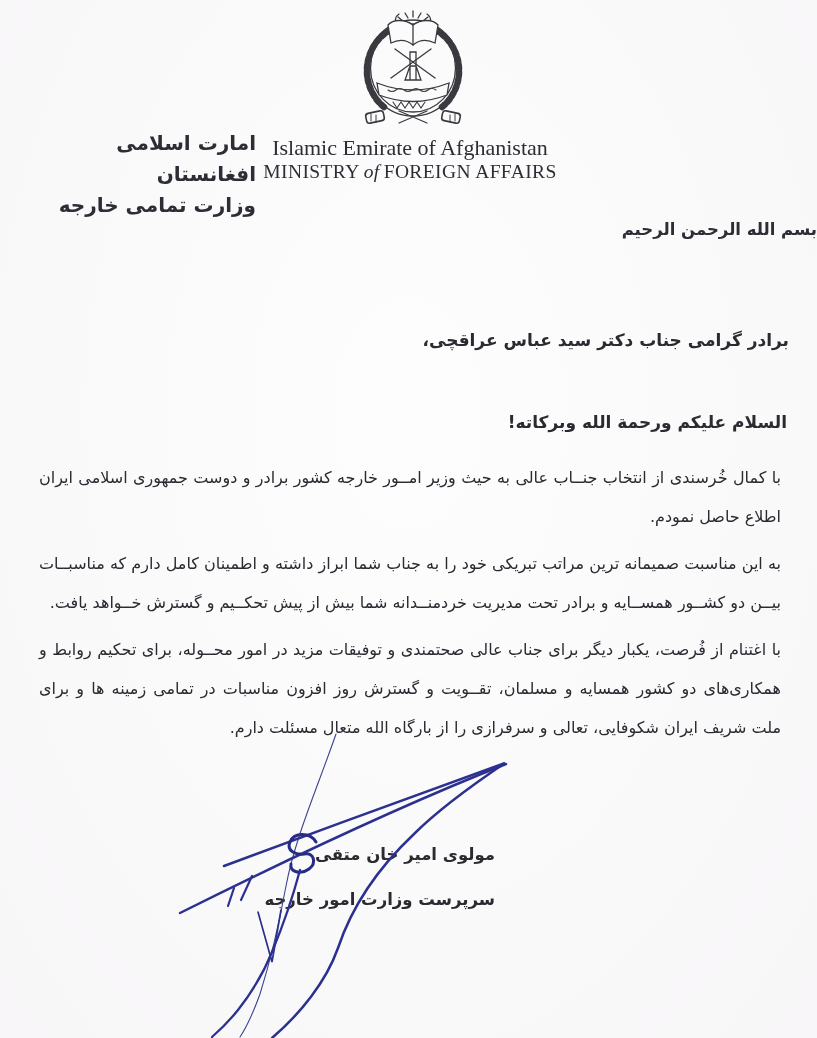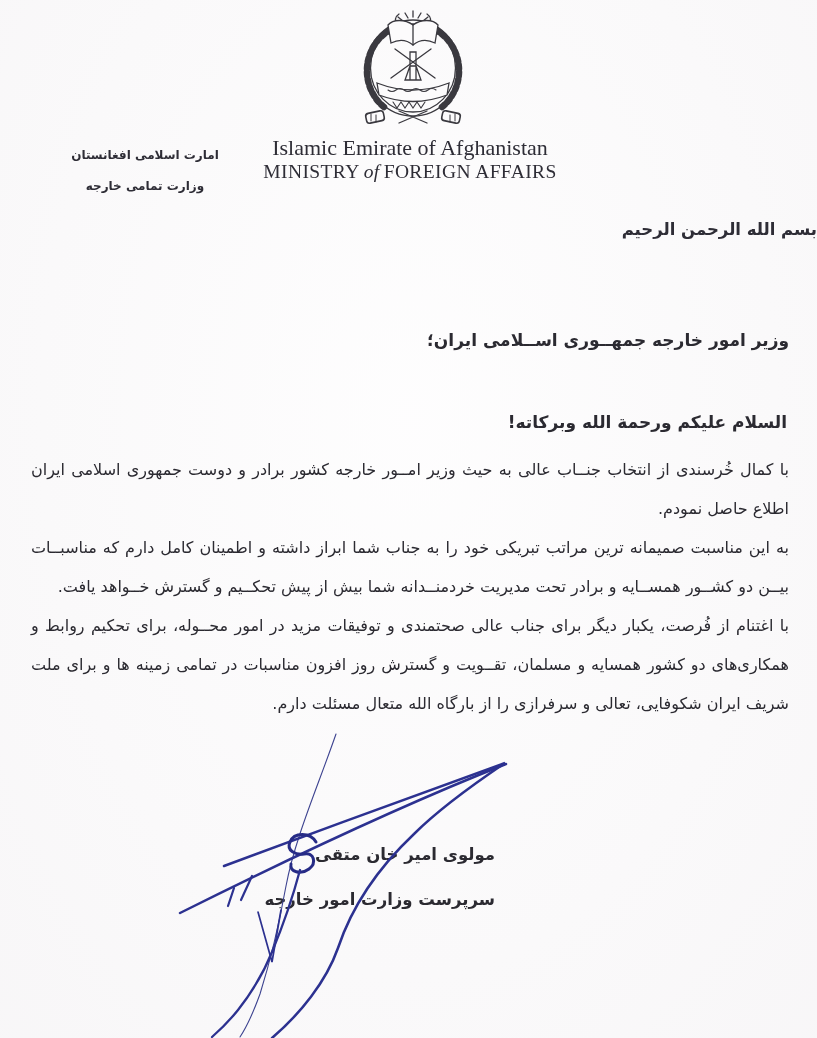--- a/index.html
+++ b/index.html
@@ -7,23 +7,23 @@
     position:relative;
     width:817px;height:1038px;
     background:#fcfbfc;
     background-image:radial-gradient(ellipse at 50% 40%, rgba(255,255,255,.6), rgba(240,238,240,.35));
     overflow:hidden;
     font-family:"DejaVu Sans", sans-serif;
     color:#2b2a31;
   }
   
   .hdr-fa{
-    position:absolute;top:140px;
-    font-weight:bold;font-size:12px;line-height:31px;
-    text-align:center;direction:rtl;color:#2e2d36;
+    position:absolute;top:128px;
+    font-weight:bold;font-size:20px;line-height:31px;
+    text-align:right;direction:rtl;color:#2e2d36;
   }
   .hdr-dari{left:34px;width:222px;}
   .hdr-pashto{right:28px;width:222px;}
   .hdr-center{
     position:absolute;top:137px;left:224px;width:372px;
     text-align:center;color:#2e2d36;
   }
   .hdr-en1{font-family:Liberation Serif, serif;font-size:22px;line-height:22px;}
   .hdr-en2{font-family:Liberation Serif, serif;font-size:19.5px;line-height:26px;letter-spacing:.4px;}
   .of-italic{font-style:italic;margin:0 4px;}
@@ -43,21 +43,21 @@
   .salutation{
     position:absolute;top:412px;right:30px;left:60px;
     direction:rtl;text-align:right;
     font-weight:bold;font-size:17px;color:#2b2a31;
   }
   .paragraphs{
     position:absolute;top:450px;right:28px;left:31px;
     direction:rtl;text-align:justify;
     font-size:16px;line-height:39px;color:#2b2a31;
   }
-  .paragraphs p{margin:0;}
+  .paragraphs p{margin:8px;}
   
   .signatory{
     position:absolute;top:845px;right:322px;
     direction:rtl;text-align:right;
     font-weight:bold;font-size:16.5px;color:#2b2a31;
   }
   .signatory .title{margin-top:26px;}
   .sig-svg{position:absolute;left:120px;top:700px;pointer-events:none;}
   .emblem svg, .sig-svg svg{display:block;}
 </style>
@@ -105,21 +105,21 @@
   </div>
 
   <div class="hdr-center">
     <div class="hdr-en1">Islamic Emirate of Afghanistan</div>
     <div class="hdr-en2"><span>MINISTRY</span><span class="of-italic">of</span><span>FOREIGN AFFAIRS</span></div>
   </div>
 
   <div class="bismillah">بسم الله الرحمن الرحیم</div>
 
   <div class="addressee">
-    <div>وزیر امور خارجه جمهــوری اســلامی ایران؛</div>
+    <div>برادر گرامی جناب دکتر سید عباس عراقچی،</div>
   </div>
 
   <div class="salutation">السلام علیکم ورحمة الله وبرکاته!</div>
 
   <div class="paragraphs">
     <p>با کمال خُرسندی از انتخاب جنــاب عالی به حیث وزیر امــور خارجه کشور برادر و دوست جمهوری اسلامی ایران اطلاع حاصل نمودم.</p>
     <p>به این مناسبت صمیمانه ترین مراتب تبریکی خود را به جناب شما ابراز داشته و اطمینان کامل دارم که مناسبــات بیــن دو کشــور همســایه و برادر تحت مدیریت خردمنــدانه شما بیش از پیش تحکــیم و گسترش خــواهد یافت.</p>
     <p>با اغتنام از فُرصت، یکبار دیگر برای جناب عالی صحتمندی و توفیقات مزید در امور محــوله، برای تحکیم روابط و همکاری‌های دو کشور همسایه و مسلمان، تقــویت و گسترش روز افزون مناسبات در تمامی زمینه ها و برای ملت شریف ایران شکوفایی، تعالی و سرفرازی را از بارگاه الله متعال مسئلت دارم.</p>
   </div>
 

